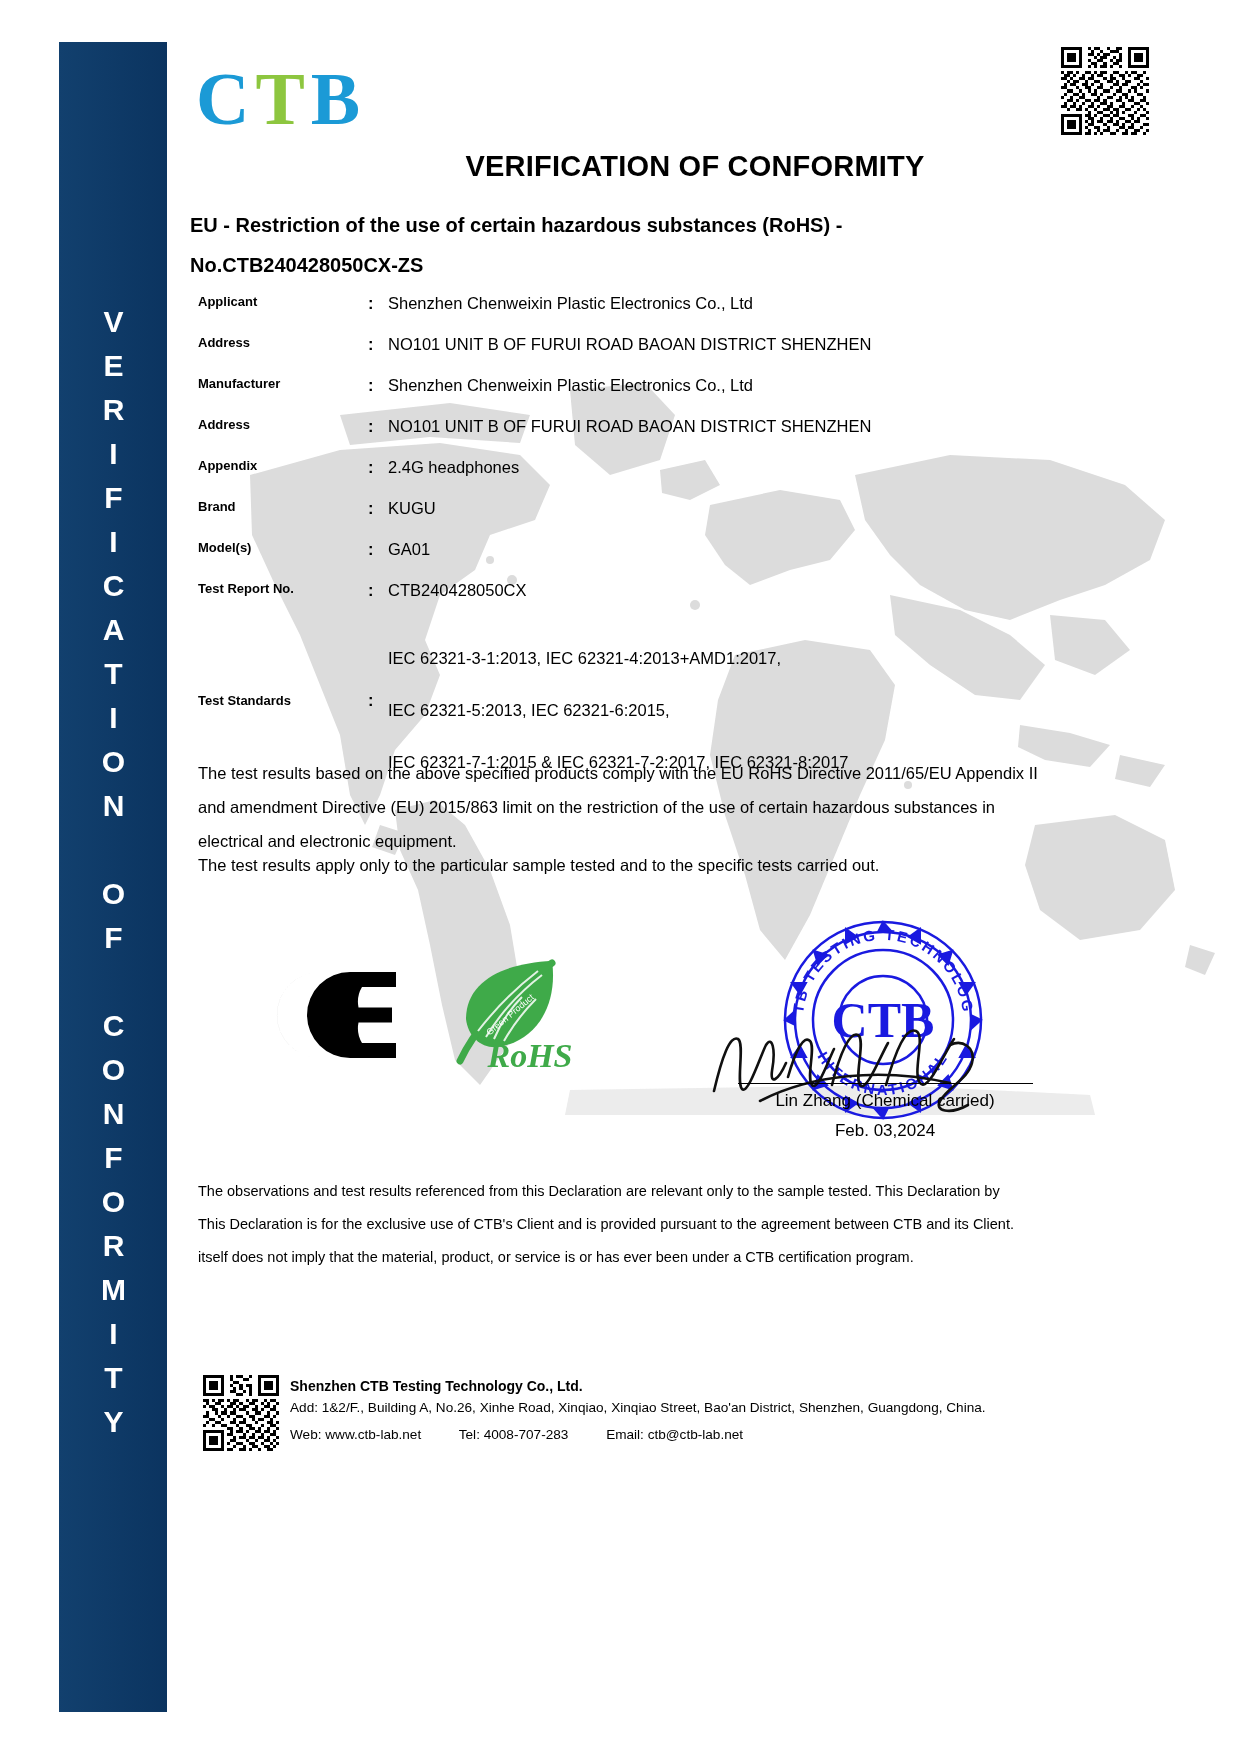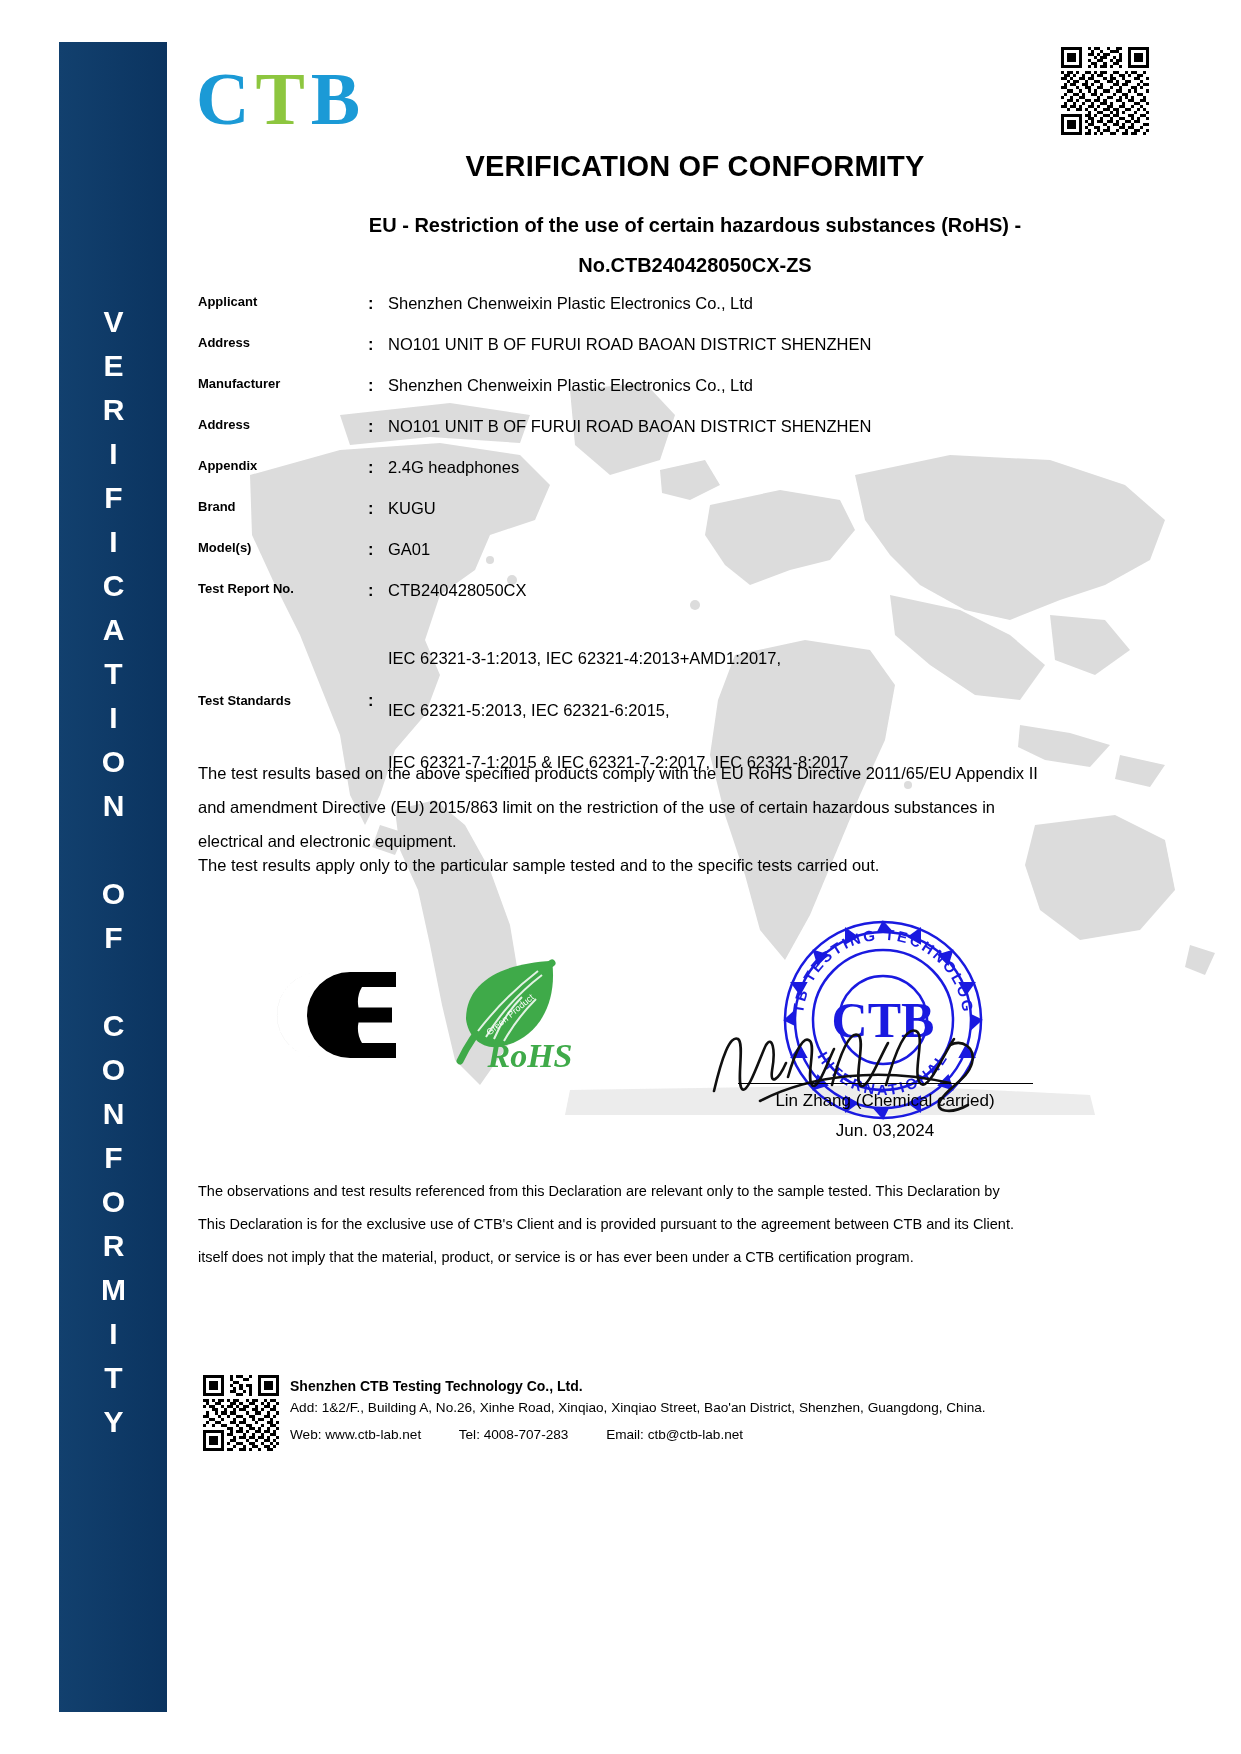--- a/index.html
+++ b/index.html
@@ -108,21 +108,20 @@
     text-align: center;
     font-size: 29px;
     font-weight: bold;
     letter-spacing: 0.2px;
   }
   .title-sub {
     position: absolute;
     left: 190px;
     top: 205px;
     width: 1010px;
-    text-align: center;
     font-size: 20px;
     font-weight: bold;
     line-height: 40px;
   }
 
   
   .info {
     position: absolute;
     left: 198px;
     top: 293px;
@@ -636,21 +635,21 @@
           <path d="M132 80 C140 48 150 26 158 30 C166 34 154 72 160 80 C166 88 180 52 188 38"></path>
           <path d="M186 80 C196 44 206 22 216 26 C226 30 212 68 220 78 C228 88 244 48 254 34"></path>
           <path d="M250 40 C262 34 276 42 272 58 C268 74 248 82 240 96 C234 106 250 110 268 100"></path>
           <path d="M60 96 C110 70 180 62 250 78"></path>
         </g>
       </svg>
     </div>
 
     <div class="sign-line"></div>
     <div class="sign-name">Lin Zhang (Chemical carried)</div>
-    <div class="sign-date">Jun. 03,2024</div>
+    <div class="sign-date">Feb. 03,2024</div>
 
     <div class="disclaimer">
       <div>The observations and test results referenced from this Declaration are relevant only to the sample tested. This Declaration by</div>
       <div>This Declaration is for the exclusive use of CTB's Client and is provided pursuant to the agreement between CTB and its Client.</div>
       <div>itself does not imply that the material, product, or service is or has ever been under a CTB certification program.</div>
     </div>
 
     <svg class="qr-bottom" viewBox="0 0 25 25" shape-rendering="crispEdges">
       <rect width="25" height="25" fill="#fff"></rect>
       <g fill="#000">

